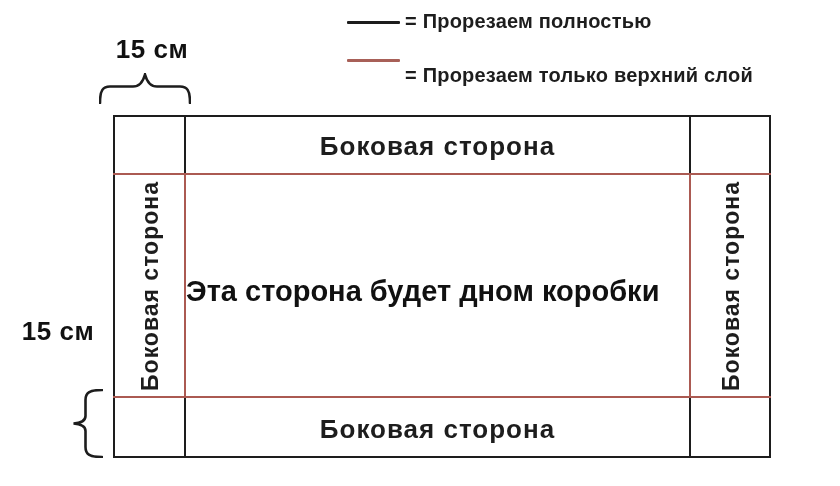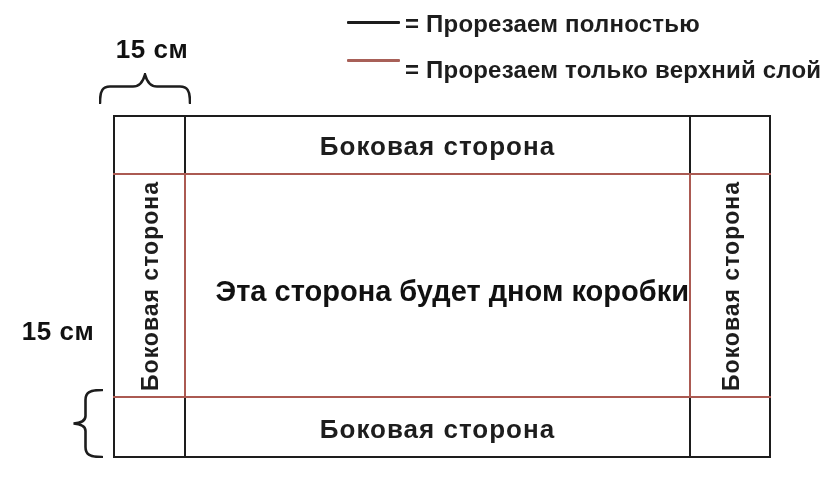--- a/index.html
+++ b/index.html
@@ -20,28 +20,28 @@
     left: 347px;
     width: 53px;
     height: 3px;
     border-radius: 1px;
   }
   .legend-swatch.full { top: 21px; background: #1d1d1d; }
   .legend-swatch.top-layer { top: 59px; background: #a86058; }
   .legend-label {
     position: absolute;
     left: 405px;
-    font-size: 24px;
+    font-size: 20px;
     font-weight: bold;
     letter-spacing: 0.2px;
     white-space: nowrap;
     color: #1d1d1d;
   }
   .legend-label.full { top: 10px; }
-  .legend-label.top-layer { top: 56px; text-align: center; }
+  .legend-label.top-layer { top: 64px; text-align: center; }
 
   
   .dim-label {
     position: absolute;
     font-size: 26px;
     font-weight: bold;
     letter-spacing: 0.5px;
     text-align: center;
     white-space: nowrap;
     color: #111;
@@ -98,21 +98,21 @@
     letter-spacing: 1px;
     transform: translate(-50%, -50%) rotate(-90deg);
   }
   .side-left  { left: 150px; top: 286px; }
   .side-right { left: 731px; top: 286px; }
   .center-label {
     position: absolute;
     left: 186px;
     top: 275px;
     width: 503px;
-    text-align: right;
+    text-align: left;
     font-size: 29px;
     font-weight: bold;
     letter-spacing: 0px;
     color: #111;
     white-space: nowrap;
   }
 </style>
 </head>
 <body>
 

